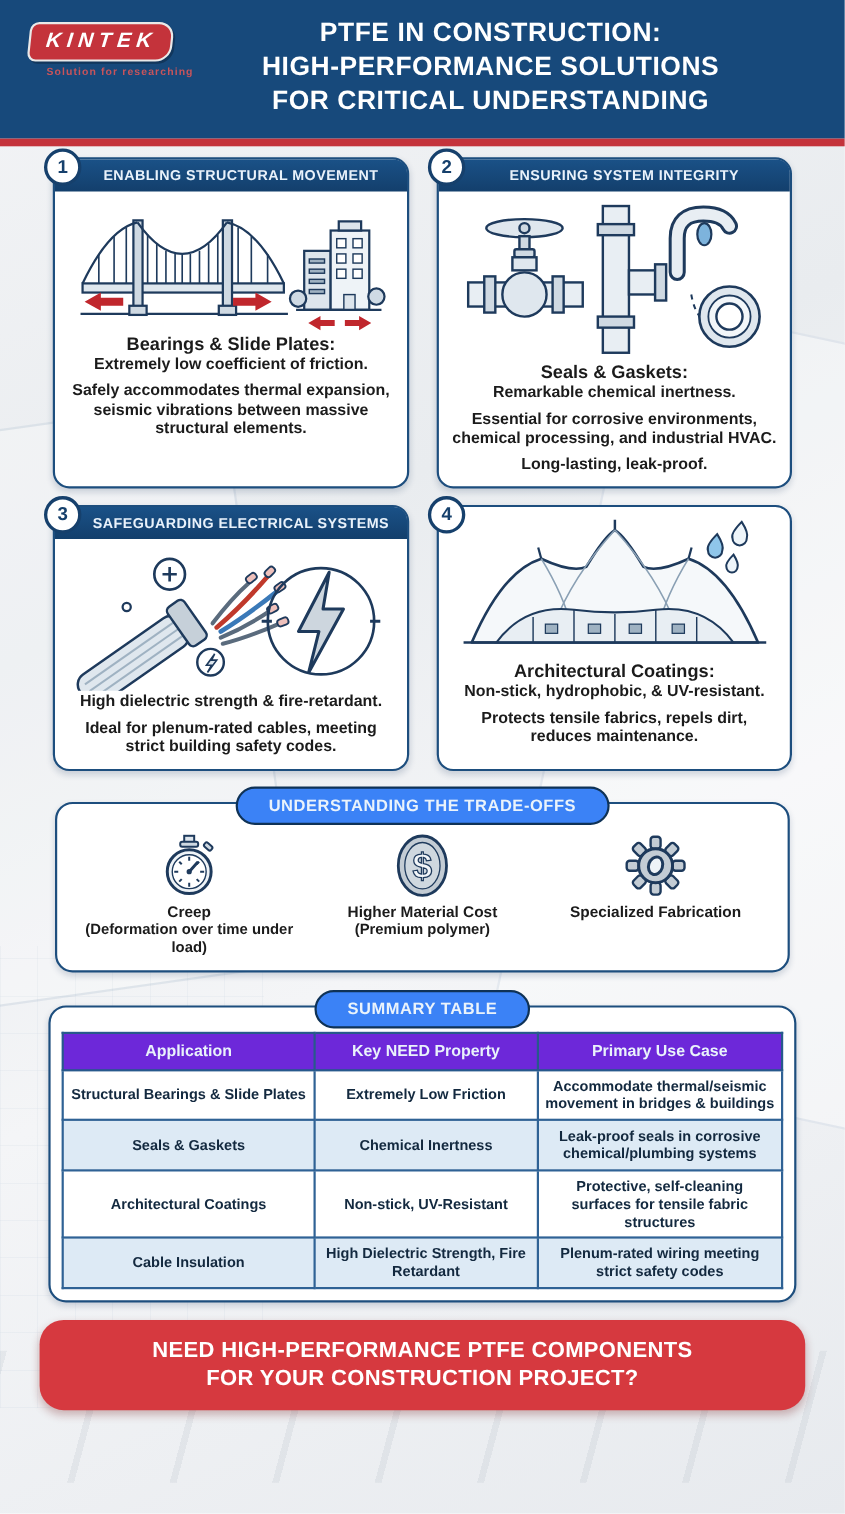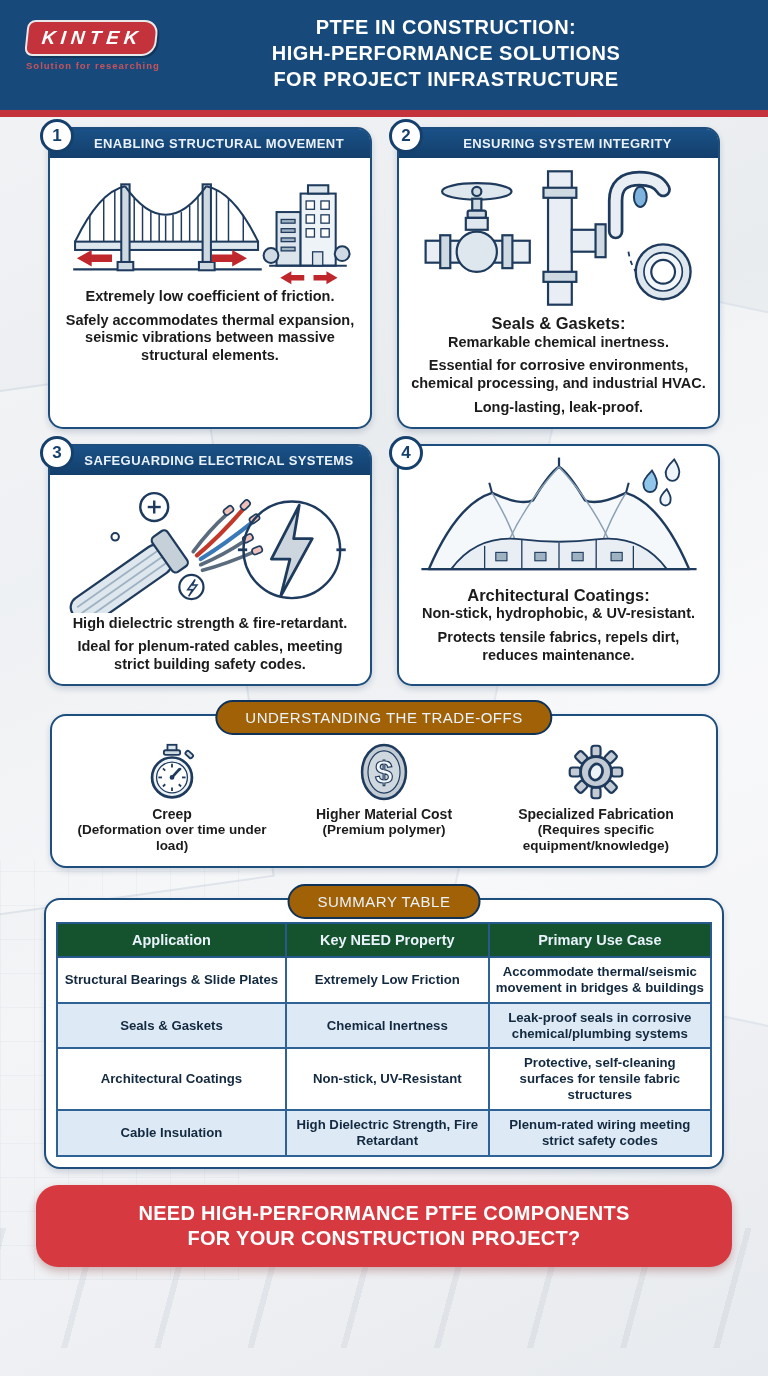--- a/index.html
+++ b/index.html
@@ -22,22 +22,22 @@
     background:repeating-linear-gradient(0deg, rgba(120,150,180,.25) 0 1px, transparent 1px 34px),
                repeating-linear-gradient(90deg, rgba(120,150,180,.25) 0 1px, transparent 1px 34px);}
   .content { position:relative; z-index:1; display:flex; flex-direction:column; flex:1 1 auto; }
 
   
   .header { background:#17497b; padding:14px 26px 18px; display:flex; align-items:flex-start; }
   .logo-wrap { width:150px; flex:0 0 auto; margin-top:6px; }
   .logo-box { display:inline-block; background:#c4333b; color:#fff; font-weight:bold; font-style:italic;
     font-size:19px; letter-spacing:5px; padding:5px 12px 5px 14px; border-radius:8px 14px 14px 8px;
     border:2px solid #e9e9e9; transform:skewX(-6deg); box-shadow:2px 2px 0 rgba(0,0,0,.25);}
-  .logo-tagline { color:#c8545b; font-size:9.5px; font-weight:bold; letter-spacing:1px; margin-top:4px; white-space:nowrap;}
-  .header-title { flex:1; text-align:center; color:#fff; font-weight:bold; font-size:20px;
+  .logo-tagline { color:#c8545b; font-size:9.5px; font-weight:bold; letter-spacing:1px; margin-top:4px; white-space:nowrap;text-align:right;}
+  .header-title { flex:1; text-align:center; color:#fff; font-weight:bold; font-size:24px;
     line-height:1.3; letter-spacing:.5px; padding-right:26px; }
   .red-stripe { height:7px; background:#c4333b; }
 
   
   .intro { margin:13px auto 4px; max-width:640px; text-align:center; font-weight:bold;
     font-size:15.5px; line-height:1.3; color:#101010; }
 
   
   .cards { display:grid; grid-template-columns:1fr 1fr; gap:15px 25px; margin:10px 48px 0; }
   .card { position:relative; background:#fff; border:2.5px solid #1d4e7e; border-radius:15px;
@@ -51,34 +51,34 @@
   .card-illu { display:flex; justify-content:center; align-items:center; padding:6px 4px 2px; }
   .card-text { text-align:center; padding:0 12px 10px; }
   .card-text .h { font-weight:bold; font-size:16.5px; line-height:1.2; }
   .card-text .s { font-weight:bold; font-size:14.5px; line-height:1.22;text-align:center; }
   .card-text .p { font-weight:bold; font-size:14.5px; line-height:1.22; margin-top:6px; }
 
   
   .panel { position:relative; background:#fff; border:2.5px solid #1d4e7e; border-radius:16px;
     box-shadow:0 3px 6px rgba(20,50,90,.18); }
   .pill { position:absolute; top:-16px; left:50%; transform:translateX(-50%);
-    background:#a16207; color:#eaf3fb; font-weight:normal; font-size:15px; letter-spacing:.5px;
+    background:#3b82f6; color:#eaf3fb; font-weight:bold; font-size:15px; letter-spacing:.5px;
     white-space:nowrap; padding:7px 28px; border-radius:999px; border:2px solid #0f3256; }
 
   .tradeoffs { margin:28px 50px 0; padding:26px 14px 12px; }
   .tradeoff-row { display:flex; }
   .tradeoff { flex:1; text-align:center; padding:0 6px; }
   .tradeoff .icon { height:60px; display:flex; align-items:center; justify-content:center; }
   .tradeoff .name { font-weight:bold; font-size:14px; margin-top:4px; }
   .tradeoff .detail { font-weight:bold; font-size:13.5px; line-height:1.2; }
 
   
   .summary { margin:30px 44px 0; padding:22px 10px 10px; }
   table { width:100%; border-collapse:collapse; }
-  th { background:#14532d; color:#e9f2fb; font-weight:bold; font-size:14.5px; padding:8px 6px;
+  th { background:#6d28d9; color:#e9f2fb; font-weight:bold; font-size:14.5px; padding:8px 6px;
     border:2px solid #27598c; }
   td { font-weight:bold; font-size:13.2px; line-height:1.2; text-align:center; padding:6px 6px;
     border:2px solid #2f6295; color:#13293f; }
   tr.alt td { background:#ddeaf5; }
   col.c1 { width:35%; } col.c2 { width:31%; } col.c3 { width:34%; }
 
   
   .cta { margin:16px 36px 0; background:#d6393f; border-radius:22px; padding:16px 26px 16px;
     text-align:center; box-shadow:0 4px 8px rgba(120,30,30,.3); }
   .cta-title { color:#fff; font-weight:bold; font-size:20px; line-height:1.25; letter-spacing:.3px; }
@@ -96,21 +96,21 @@
 <div class="content">
 
   <div class="header">
     <div class="logo-wrap">
       <div class="logo-box">KINTEK</div>
       <div class="logo-tagline">Solution for researching</div>
     </div>
     <div class="header-title">
       <div>PTFE IN CONSTRUCTION:</div>
       <div>HIGH-PERFORMANCE SOLUTIONS</div>
-      <div>FOR PROJECT INFRASTRUCTURE</div>
+      <div>FOR CRITICAL UNDERSTANDING</div>
     </div>
   </div>
   <div class="red-stripe"></div>
 
 
   <div class="cards">
 
     <div class="card">
       <div class="num-badge">1</div>
       <div class="card-head">ENABLING STRUCTURAL MOVEMENT</div>
@@ -165,20 +165,21 @@
             </g>
             <line x1="224" y1="110" x2="308" y2="110"></line>
             <circle cx="226" cy="99" r="8" fill="#cfdae4"></circle>
               <circle cx="303" cy="97" r="8" fill="#cfdae4"></circle>
           </g>
           <path d="M262,120 h-14 v-4 l-12,7 12,7 v-4 h14 z" fill="#c0272d"></path>
           <path d="M272,120 h14 v-4 l12,7 -12,7 v-4 h-14 z" fill="#c0272d"></path>
         </svg>
       </div>
       <div class="card-text">
+        <div class="h">Bearings &amp; Slide Plates:</div>
         <div class="s">Extremely low coefficient of friction.</div>
         <div class="p">Safely accommodates thermal expansion, seismic vibrations between massive structural elements.</div>
       </div>
     </div>
 
     <div class="card">
       <div class="num-badge">2</div>
       <div class="card-head">ENSURING SYSTEM INTEGRITY</div>
       <div class="card-illu">
         <svg width="300" height="148" viewBox="0 0 320 162">
@@ -355,21 +356,20 @@
               <rect x="27" y="3" width="10" height="12" rx="3" transform="rotate(45 32 32)"></rect>
               <rect x="27" y="49" width="10" height="12" rx="3" transform="rotate(45 32 32)"></rect>
               <rect x="3" y="27" width="12" height="10" rx="3" transform="rotate(45 32 32)"></rect>
               <rect x="49" y="27" width="12" height="10" rx="3" transform="rotate(45 32 32)"></rect>
             </g>
             <circle cx="32" cy="32" r="17" fill="#c3ccd4" stroke="#1e3a5c" stroke-width="3"></circle>
             <ellipse cx="32" cy="32" rx="7" ry="9" fill="#eef3f7" stroke="#1e3a5c" stroke-width="3" transform="rotate(18 32 32)"></ellipse>
           </svg>
         </div>
         <div class="name">Specialized Fabrication</div>
-        <div class="detail">(Requires specific equipment/knowledge)</div>
       </div>
     </div>
   </div>
 
   <div class="panel summary">
     <div class="pill">SUMMARY TABLE</div>
     <table>
       <colgroup>
           <col class="c1">
           <col class="c2">

